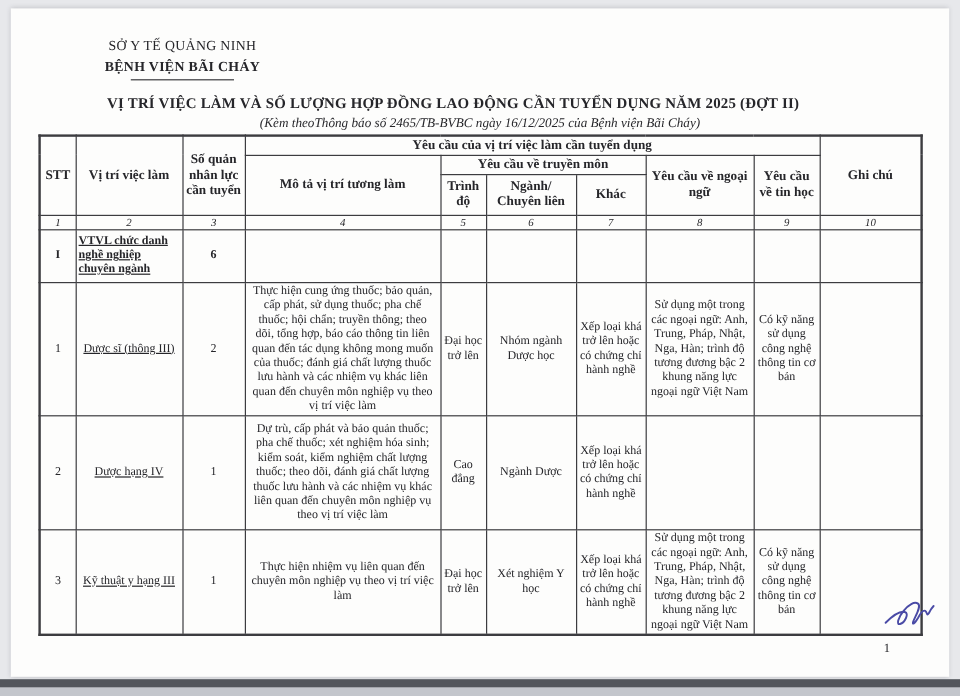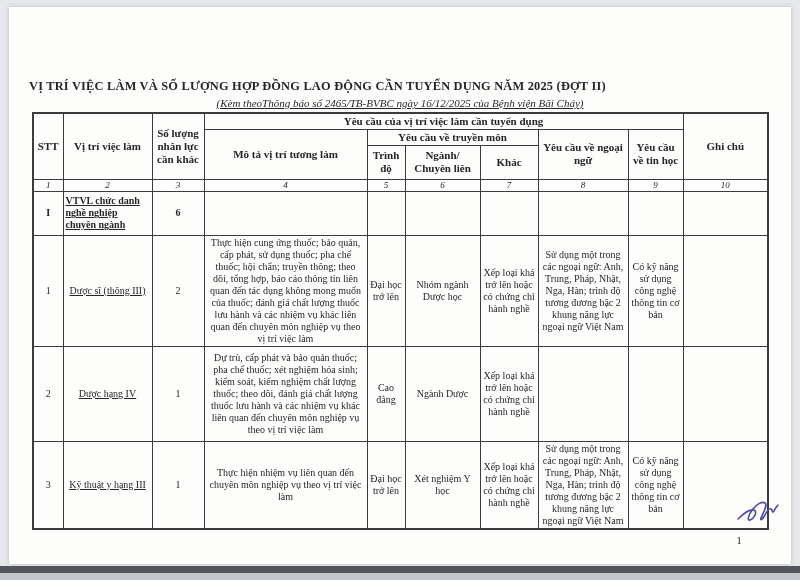--- a/index.html
+++ b/index.html
@@ -22,26 +22,26 @@
     position:absolute;left:0;top:573px;width:800px;height:7px;
     background:#c3c6cc;
   }
   .org-block{
     position:absolute;left:38px;top:24px;width:210px;text-align:center;
     font-size:11.5px;letter-spacing:.3px;line-height:1.45;
   }
   .org-name{font-weight:bold;}
   .org-underline{width:86px;height:1px;background:#3a3a3e;margin:2px auto 0 auto;}
   .doc-title{
-    position:absolute;left:0;top:72px;width:657px;text-align:left;
-    font-weight:bold;font-size:12.4px;letter-spacing:.2px;padding-left:20px;
+    position:absolute;left:0;top:72px;width:657px;text-align:right;
+    font-weight:bold;font-size:12.4px;letter-spacing:.2px;
   }
   .doc-subtitle{
     position:absolute;left:0;top:90px;width:782px;text-align:center;
-    font-style:italic;font-size:11px;text-decoration:underline;
+    font-style:italic;font-size:11px;
   }
   table.doc-table{
     position:absolute;left:23px;top:105px;width:735px;
     border-collapse:collapse;table-layout:fixed;
     font-size:10px;line-height:1.2;color:#26262a;
   }
   table.doc-table td, table.doc-table th{
     border:1px solid #3c3c40;
     padding:1px 2px;
     vertical-align:middle;
@@ -61,20 +61,25 @@
   .page-number{
     position:absolute;left:700px;top:528px;width:60px;text-align:center;
     font-size:10.5px;
   }
 </style>
 </head>
 <body>
 
 <div class="scan-page">
 
+  <div class="org-block">
+    <div>SỞ Y TẾ QUẢNG NINH</div>
+    <div class="org-name">BỆNH VIỆN BÃI CHÁY</div>
+    <div class="org-underline"></div>
+  </div>
 
   <div class="doc-title">VỊ TRÍ VIỆC LÀM VÀ SỐ LƯỢNG HỢP ĐỒNG LAO ĐỘNG CẦN TUYỂN DỤNG NĂM 2025 (ĐỢT II)</div>
   <div class="doc-subtitle">(Kèm theoThông báo số 2465/TB-BVBC ngày 16/12/2025 của Bệnh viện Bãi Cháy)</div>
 
   <table class="doc-table">
     <colgroup>
       <col style="width:30px">
         <col style="width:89px">
         <col style="width:52px">
       <col style="width:163px">
@@ -82,21 +87,21 @@
         <col style="width:75px">
       <col style="width:58px">
         <col style="width:90px">
         <col style="width:55px">
       <col style="width:85px">
     </colgroup>
     <thead>
       <tr style="height:14px">
         <th rowspan="3">STT</th>
         <th rowspan="3">Vị trí việc làm</th>
-        <th rowspan="3">Số lượng nhân lực cần khác</th>
+        <th rowspan="3">Số quản nhân lực cần tuyển</th>
         <th colspan="6">Yêu cầu của vị trí việc làm cần tuyển dụng</th>
         <th rowspan="3">Ghi chú</th>
       </tr>
       <tr style="height:15px">
         <th rowspan="2">Mô tả vị trí tương làm</th>
         <th colspan="3">Yêu cầu về truyền môn</th>
         <th rowspan="2">Yêu cầu về ngoại ngữ</th>
         <th rowspan="2">Yêu cầu về tin học</th>
       </tr>
       <tr style="height:34px">

